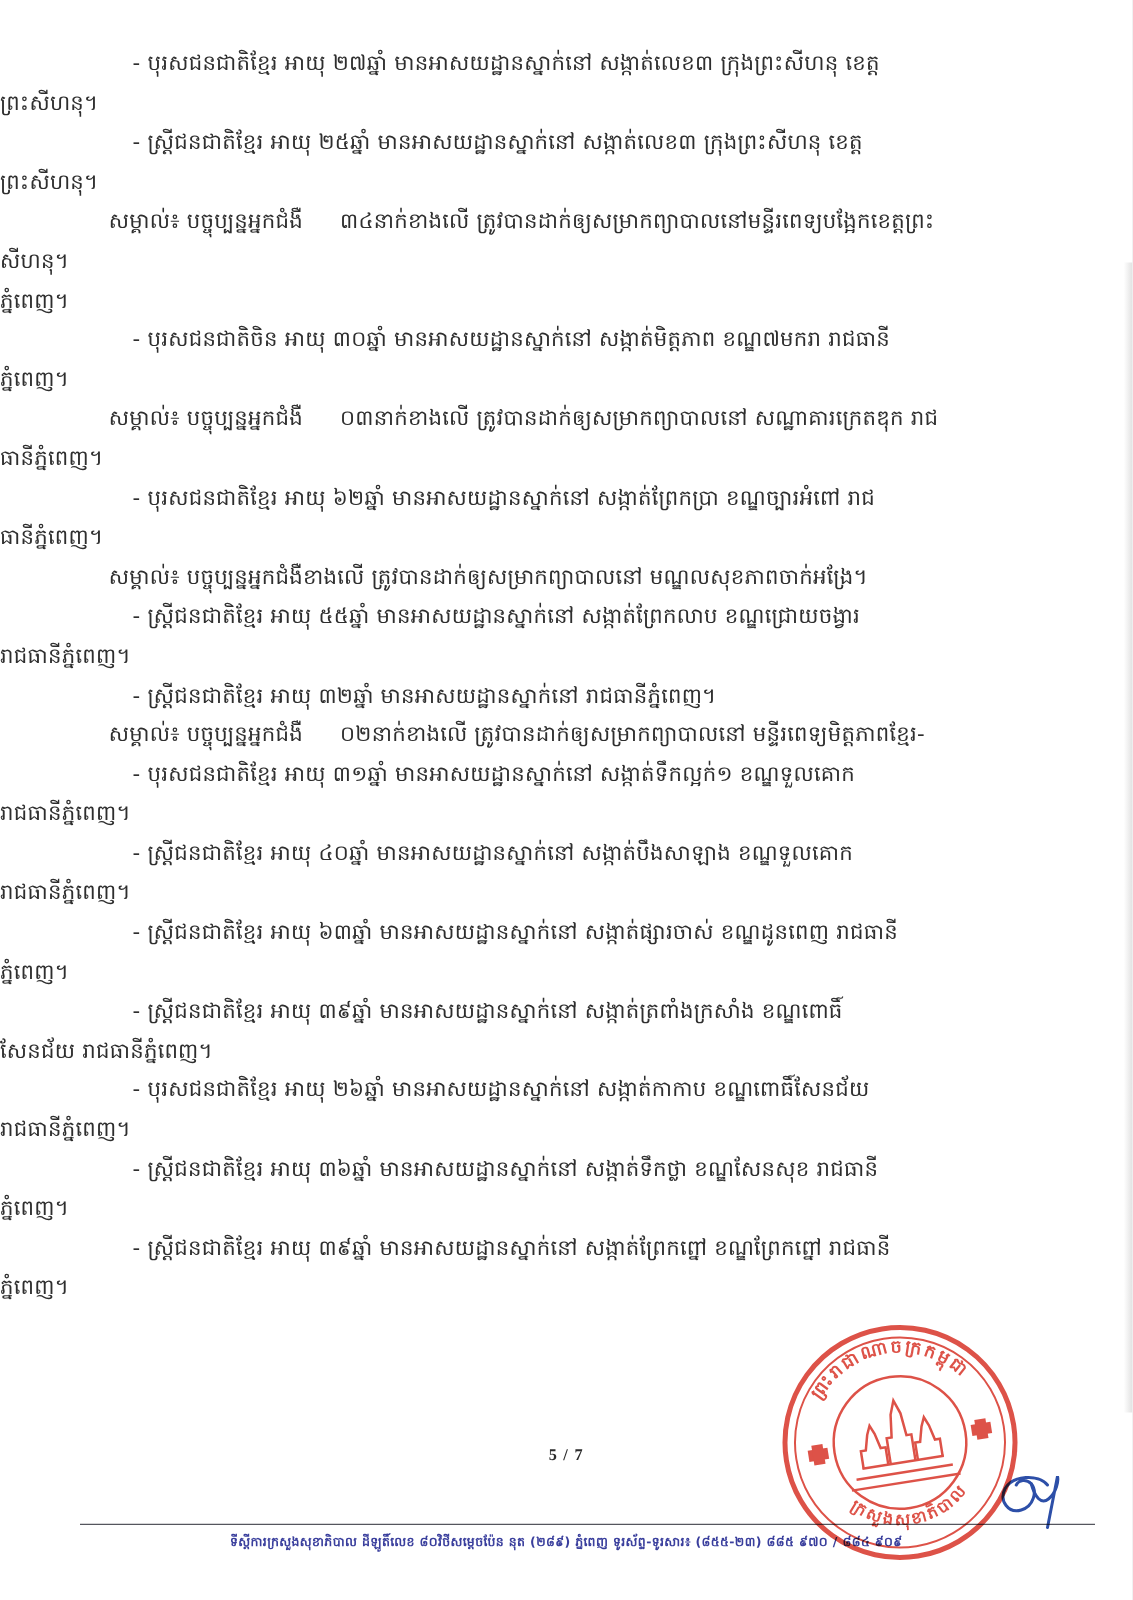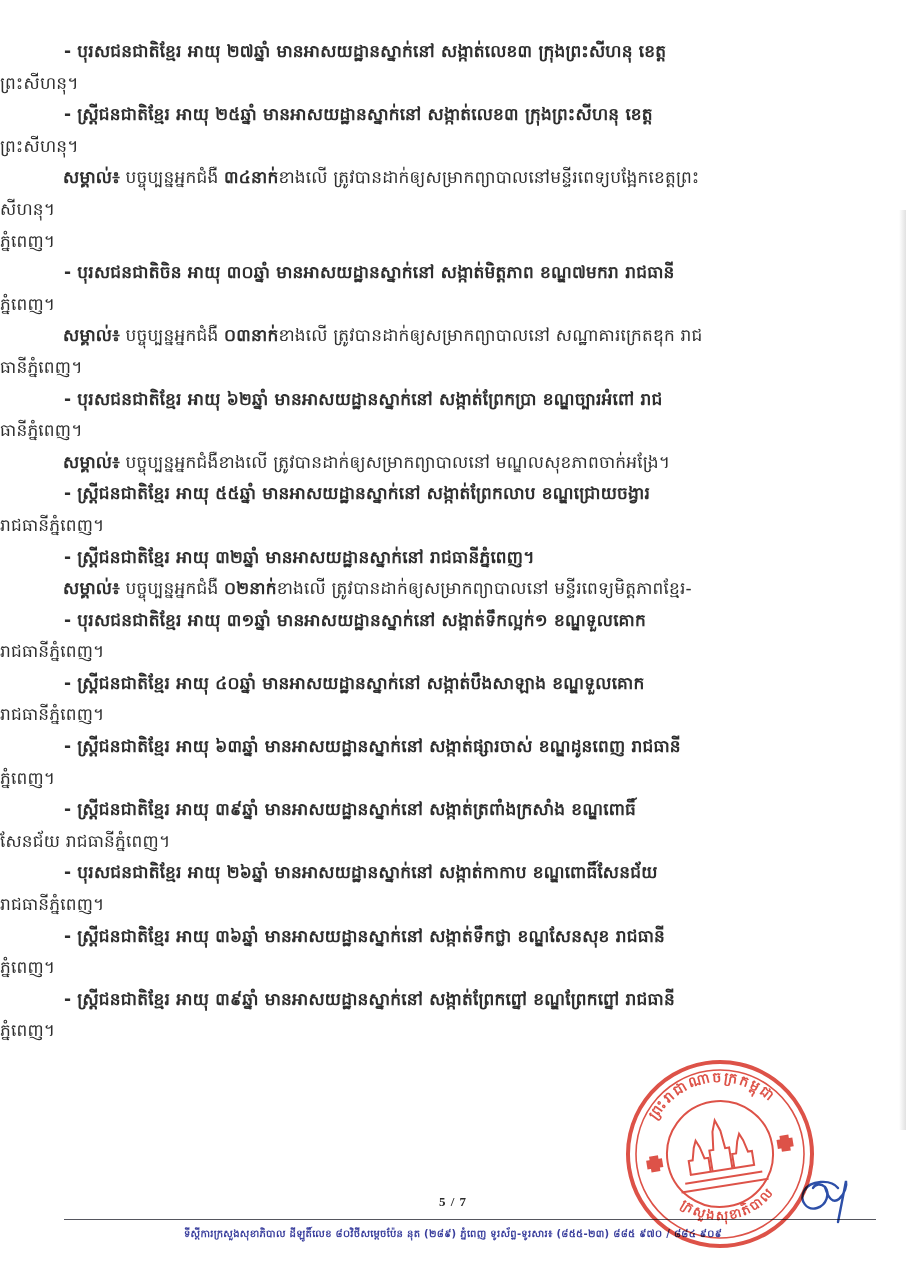--- a/index.html
+++ b/index.html
@@ -22,30 +22,30 @@
   }
   .line {
     height: 31.6px;
     line-height: 31.6px;
     font-size: 17px;
     color: #2e2e2e;
     white-space: nowrap;
     overflow: hidden;
     letter-spacing: 0.2px;
   }
-  .line.bullet    { padding-left: 64px; font-weight: bold; }
+  .line.bullet    { padding-left: 106px; }
   .line.cont      { }
   .line.note      { padding-left: 63px;  }
   .line.note-cont {  }
-  .seg-bold { font-weight: 700; }
+  .seg-bold { font-weight: 400; margin-left: 24px; }
 
   
   .page-number {
     position: absolute;
-    top: 1194px;
+    top: 1156px;
     left: 0;
     width: 100%;
     text-align: center;
     font-family: "Liberation Serif", serif;
     font-weight: 700;
     font-size: 13px;
     letter-spacing: 1px;
     color: #2b2b2b;
   }
   .footer-rule {

